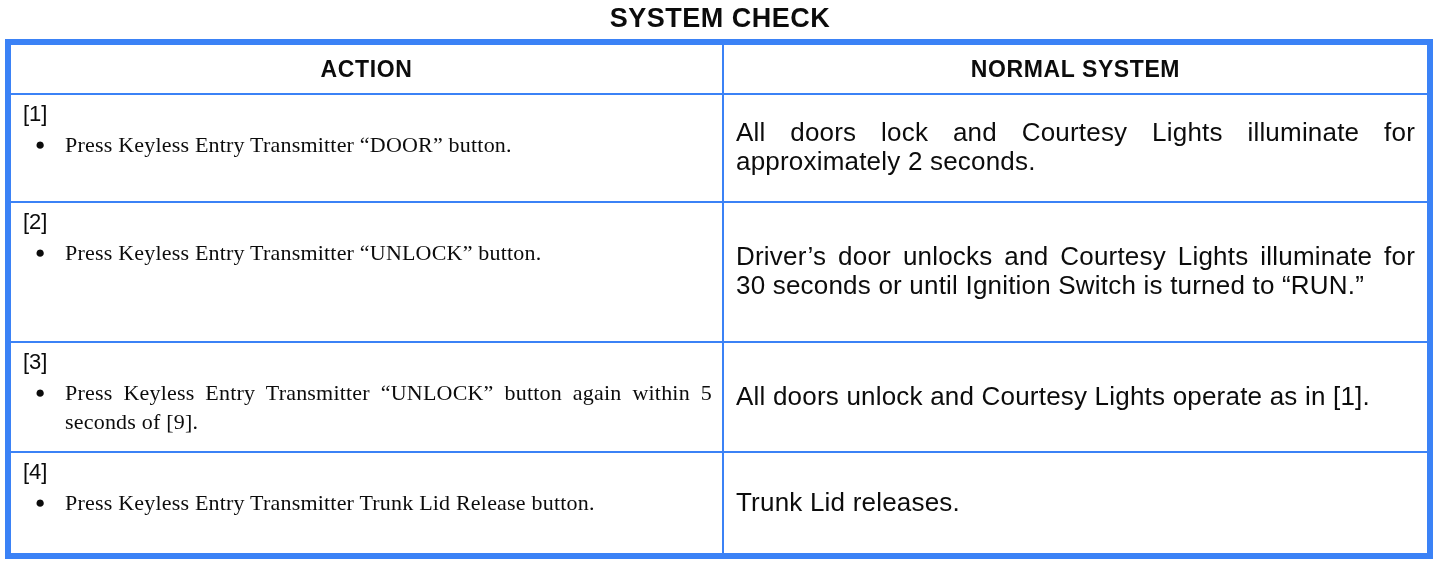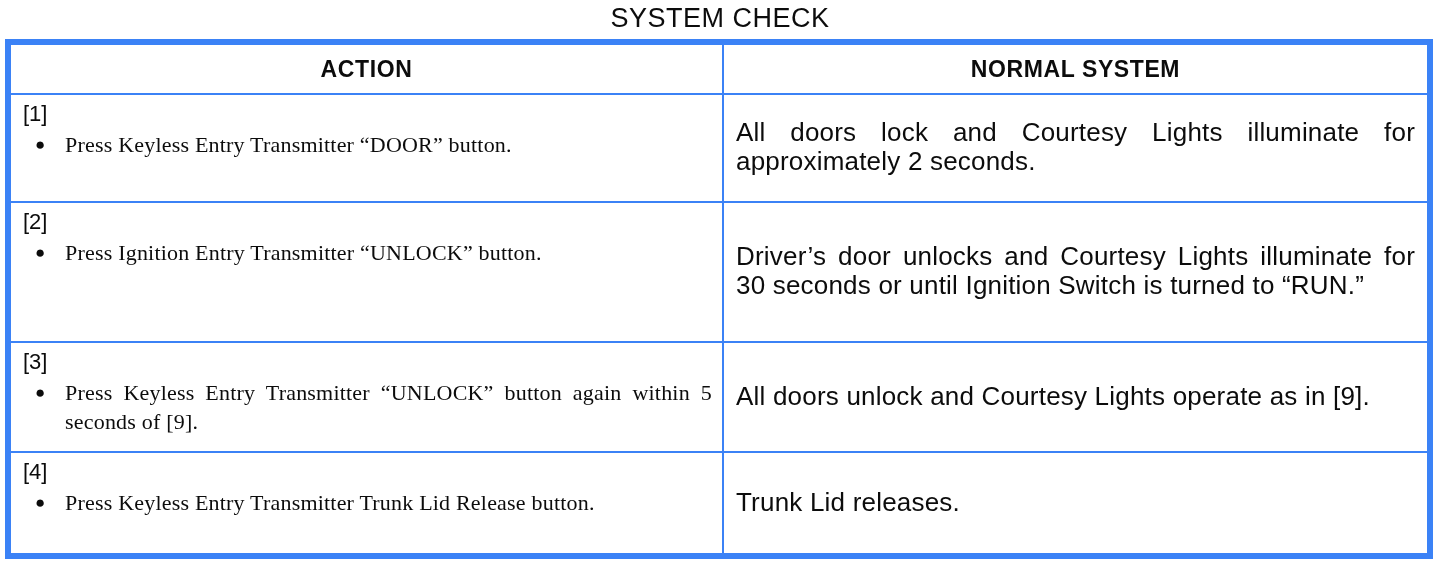--- a/index.html
+++ b/index.html
@@ -8,21 +8,21 @@
     background: #ffffff;
     font-family: "Liberation Sans", sans-serif;
     color: #0c0c0c;
     overflow: hidden;
   }
   .page { width: 1440px; height: 586px; position: relative; }
 
   .doc-title {
     text-align: center;
     font-size: 27px;
-    font-weight: normal;
+    font-weight: bold;
     letter-spacing: 0.5px;
     padding-top: 3px;
     height: 39px;
   }
 
   table.syscheck {
     border-collapse: collapse;
     table-layout: fixed;
     width: 1428px;
     margin-left: 5px;
@@ -126,38 +126,38 @@
         <td class="results-cell">
           <div>All doors lock and Courtesy Lights illuminate for approximately 2 seconds.</div>
         </td>
       </tr>
 
       <tr class="row-2">
         <td class="action-cell">
           <div class="ref-label">[2]</div>
           <div class="bullet-line">
             <span class="bullet">●</span>
-            <div class="action-text">Press Ignition Entry Transmitter “UNLOCK” button.</div>
+            <div class="action-text">Press Keyless Entry Transmitter “UNLOCK” button.</div>
           </div>
         </td>
         <td class="results-cell">
           <div>Driver’s door unlocks and Courtesy Lights illuminate for 30 seconds or until Ignition Switch is turned to “RUN.”</div>
         </td>
       </tr>
 
       <tr class="row-3">
         <td class="action-cell">
           <div class="ref-label">[3]</div>
           <div class="bullet-line">
             <span class="bullet">●</span>
             <div class="action-text">Press Keyless Entry Transmitter “UNLOCK” button again within 5 seconds of [9].</div>
           </div>
         </td>
         <td class="results-cell">
-          <div>All doors unlock and Courtesy Lights operate as in [9].</div>
+          <div>All doors unlock and Courtesy Lights operate as in [1].</div>
         </td>
       </tr>
 
       <tr class="row-4">
         <td class="action-cell">
           <div class="ref-label">[4]</div>
           <div class="bullet-line">
             <span class="bullet">●</span>
             <div class="action-text">Press Keyless Entry Transmitter Trunk Lid Release button.</div>
           </div>

